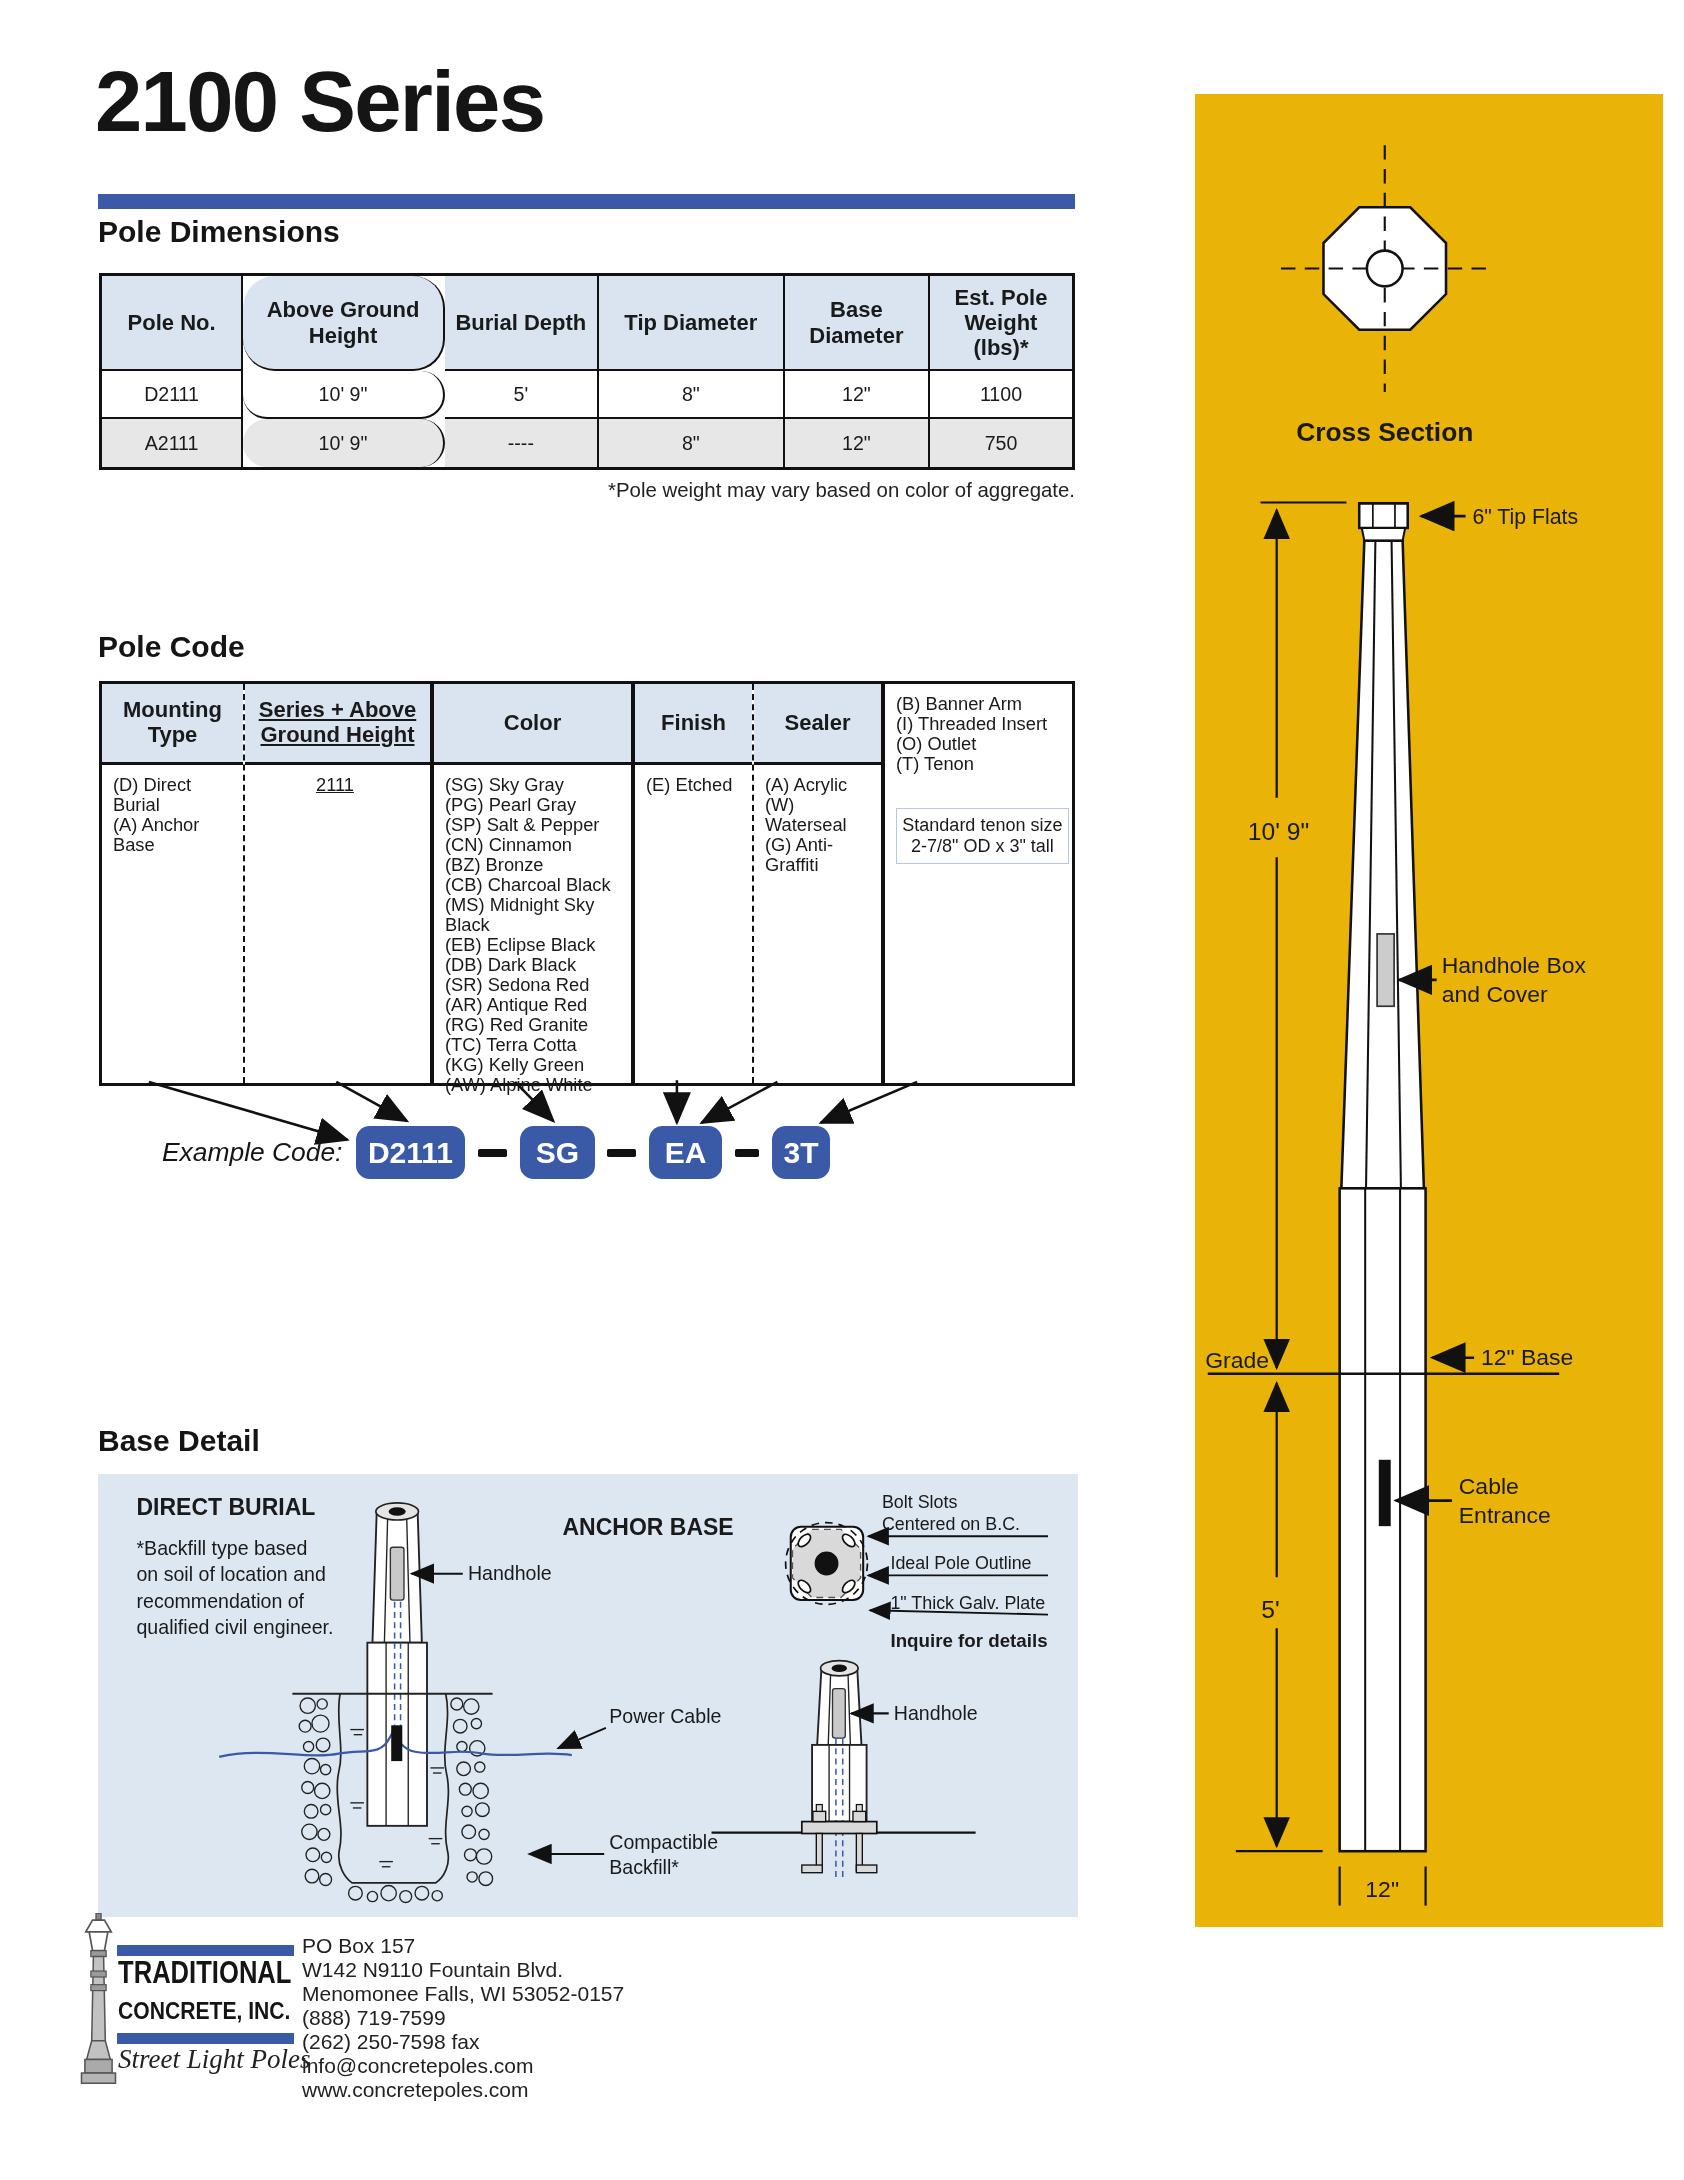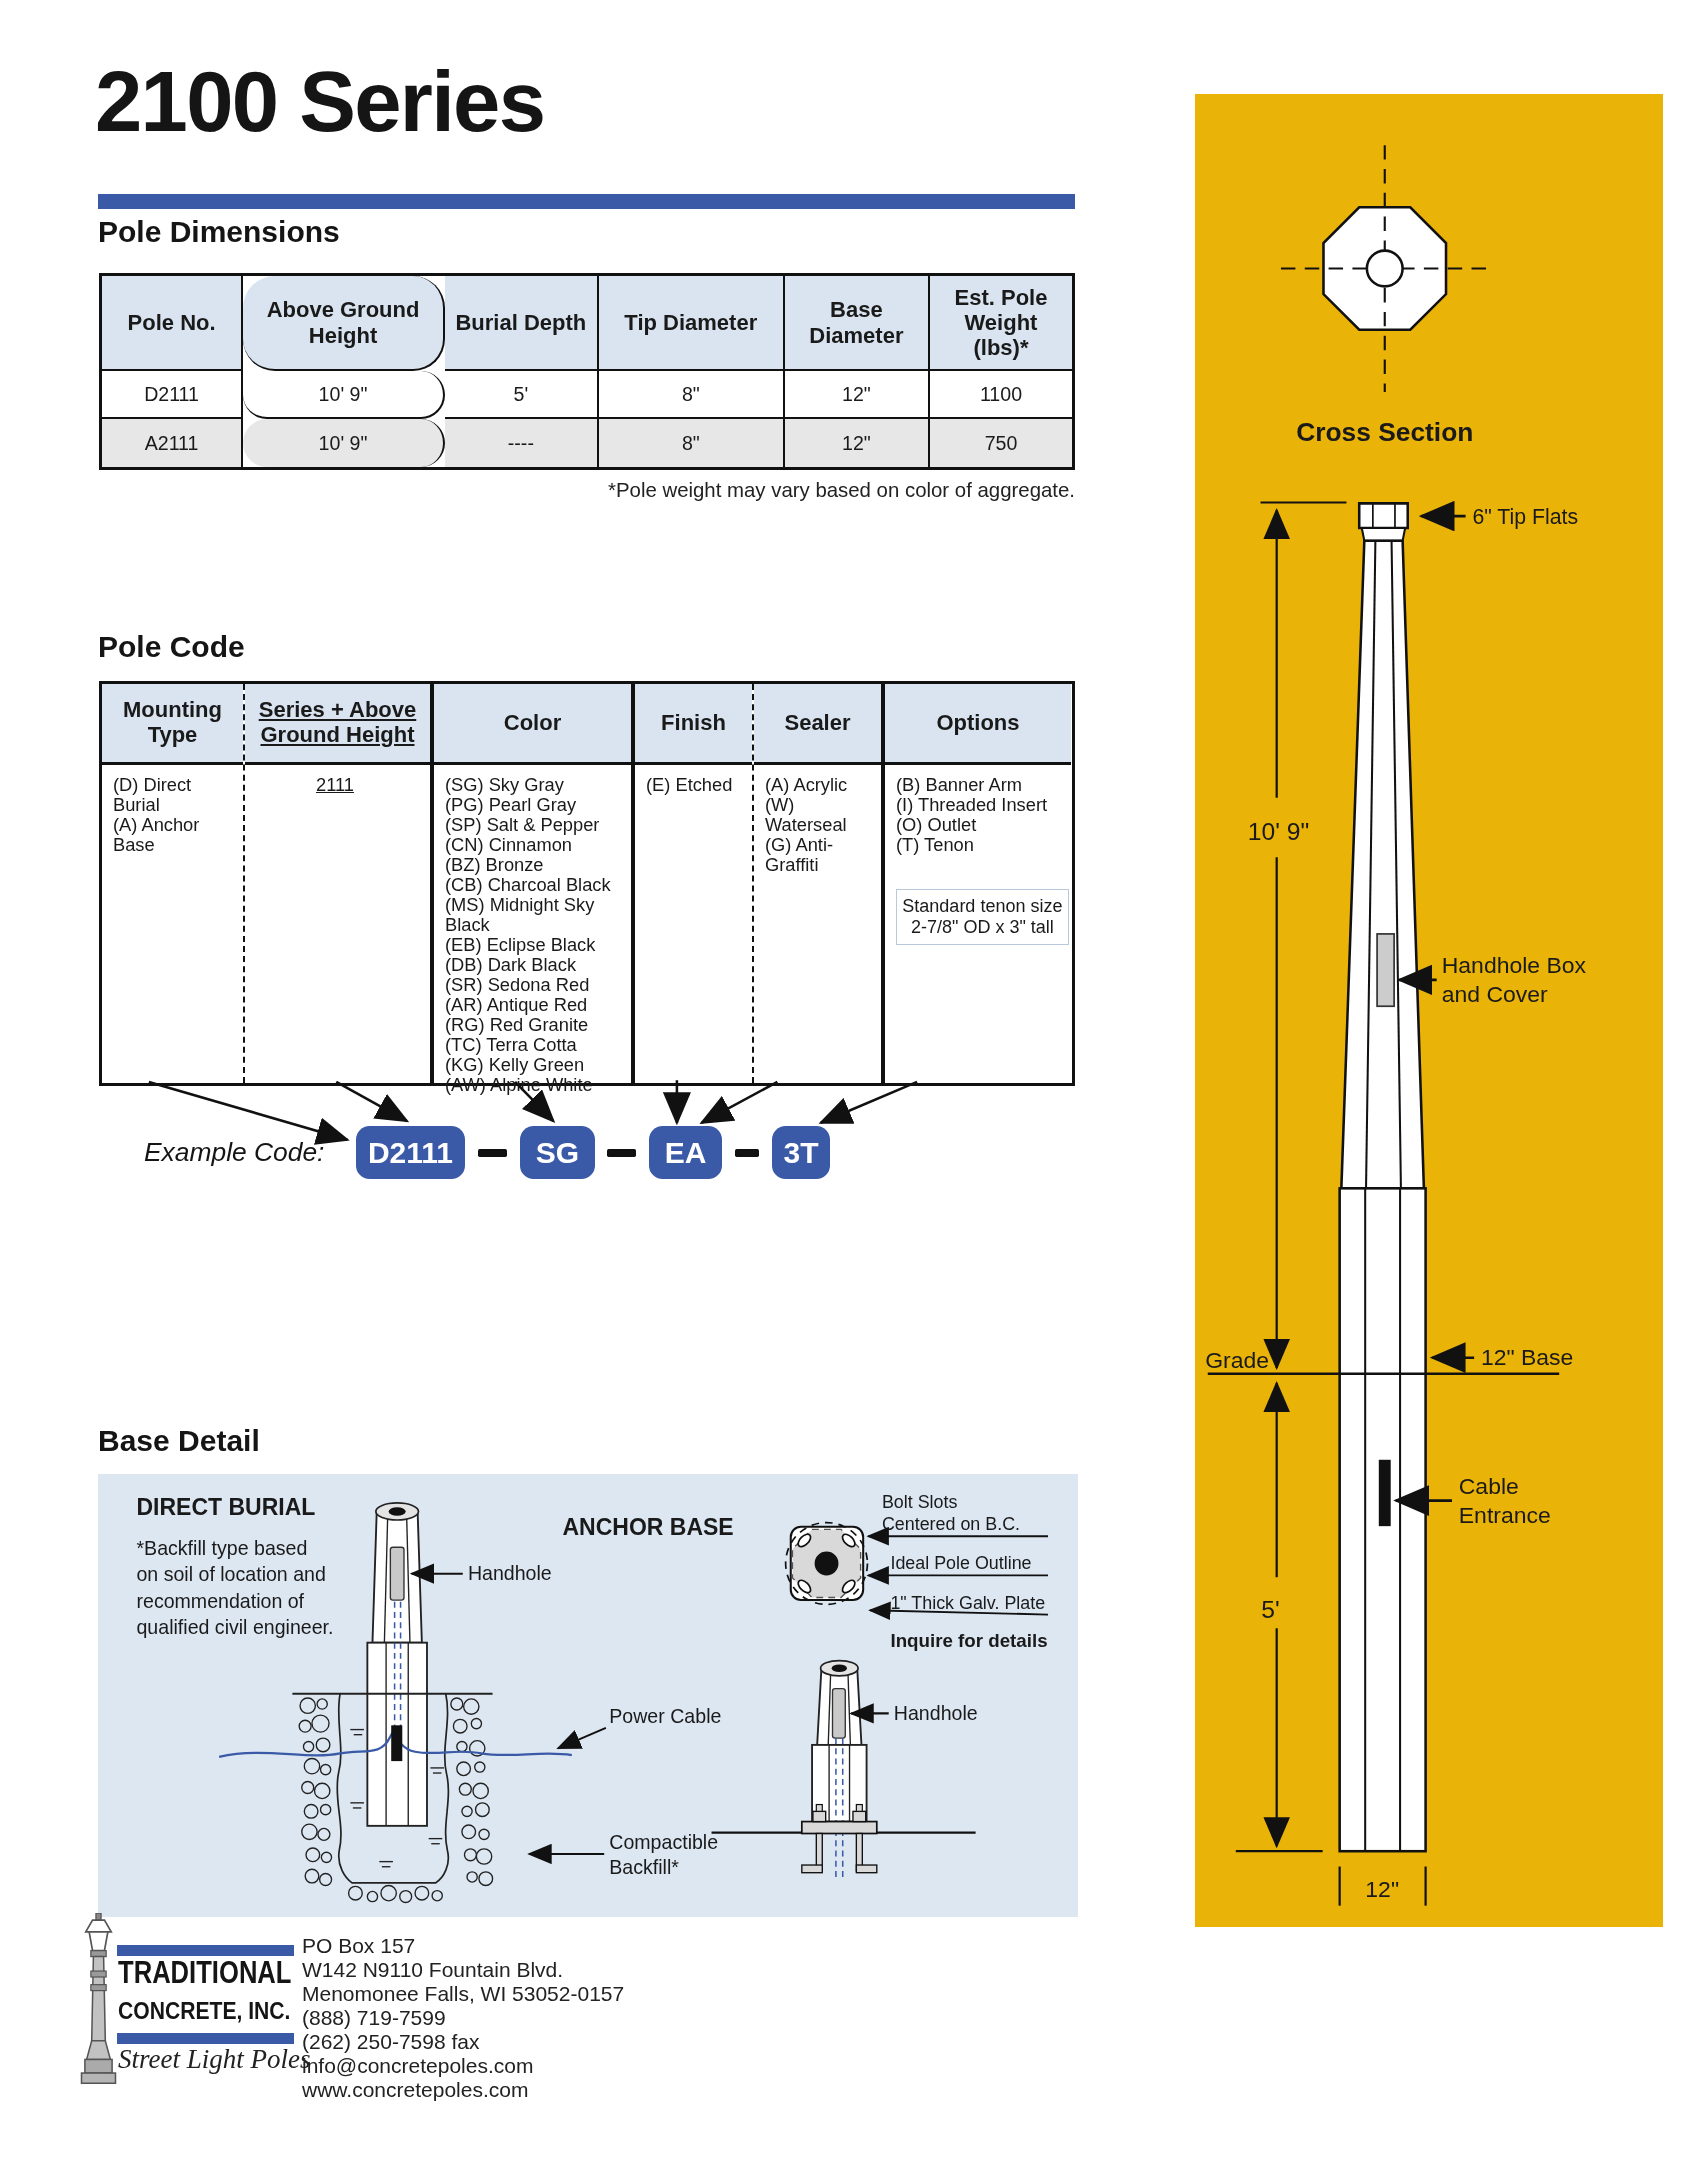--- a/index.html
+++ b/index.html
@@ -30,21 +30,21 @@
   .pcc4{width:131px;border-right:4.3px solid #111;}
   .pcc5{width:186px;}
   .pc-head{height:81px;box-sizing:border-box;border-bottom:3.4px solid #111;background:#d9e4f0;
            display:flex;align-items:center;justify-content:center;text-align:center;
            font-weight:700;font-size:22px;line-height:1.12;padding:0 6.8px;}
   .pc-body{height:318px;box-sizing:border-box;padding:10.2px 5.1px 8.5px 11px;font-size:18.3px;line-height:20px;}
   .pc-center{text-align:center;padding-left:0;}
   .tenon-note{margin:34px auto 0 auto;width:164px;border:1.7px solid #b9c8dc;background:#fff;
               text-align:center;font-size:18px;line-height:21px;padding:6px 3.4px;}
   
-  .excode-label{left:144px;top:1126px;height:53px;display:flex;align-items:center;font-size:26.4px;font-style:italic;color:#151515;}
+  .excode-label{left:162px;top:1126px;height:53px;display:flex;align-items:center;font-size:26.4px;font-style:italic;color:#151515;}
   .badge{top:1126px;height:53px;border-radius:13.6px;background:#3a5aa8;color:#fff;font-weight:700;font-size:30px;
          display:flex;align-items:center;justify-content:center;}
   .dash{top:1149px;height:7.7px;background:#111;border-radius:1.7px;}
   
   .bd-panel{left:98px;top:1474px;width:980px;height:443px;background:#dde7f2;}
   .cs-panel{left:1195px;top:94px;width:468px;height:1833px;background:#eab308;}
   svg text{font-family:"Liberation Sans",sans-serif;fill:#1a1a1a;}
   
   .fbar{background:#3a5aa8;}
   .brand1{left:118px;top:1954px;font-size:32px;font-weight:700;transform:scaleX(0.80);transform-origin:left;white-space:nowrap;color:#151515;}
@@ -134,21 +134,20 @@
     </div>
     <div class="pc-col pcc4">
       <div class="pc-head">Sealer</div>
       <div class="pc-body">
         <div>(A) Acrylic</div>
         <div>(W) Waterseal</div>
         <div>(G) Anti-Graffiti</div>
       </div>
     </div>
     <div class="pc-col pcc5">
-      <div class="pc-head">Options</div>
       <div class="pc-body">
         <div>(B) Banner Arm</div>
         <div>(I) Threaded Insert</div>
         <div>(O) Outlet</div>
         <div>(T) Tenon</div>
         <div class="tenon-note">
           <div>Standard tenon size</div>
           <div>2-7/8" OD x 3" tall</div>
         </div>
       </div>

